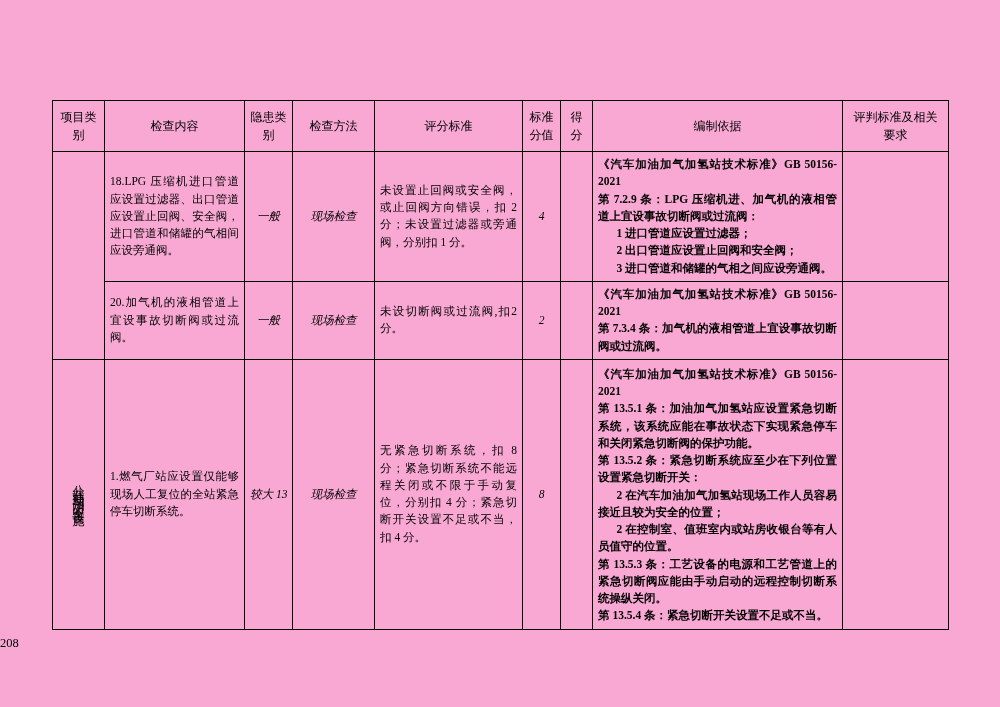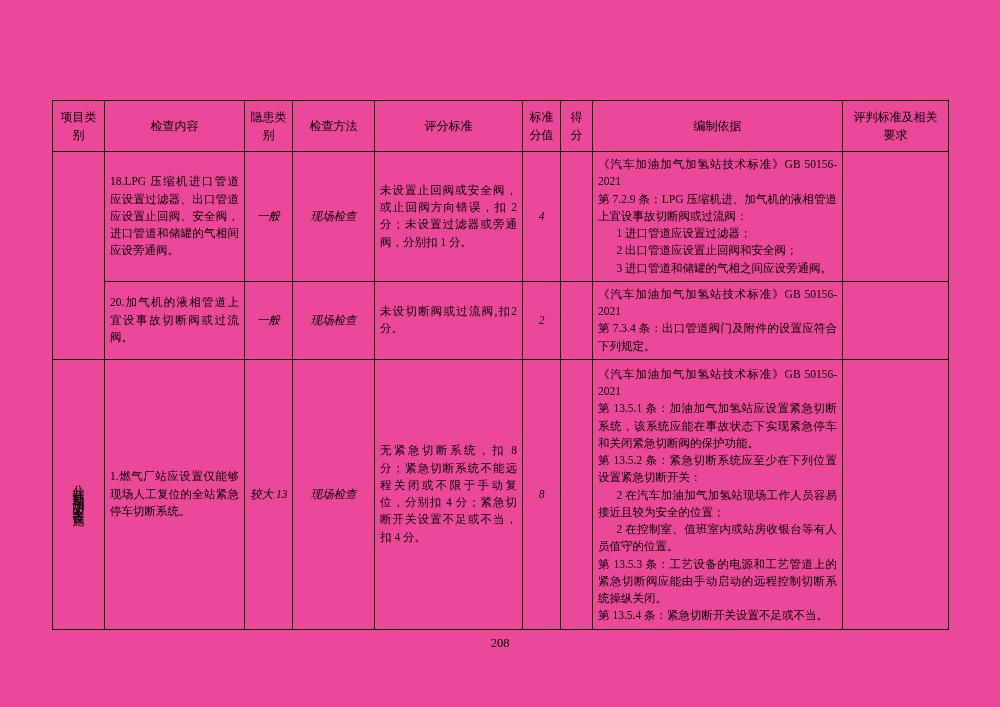--- a/index.html
+++ b/index.html
@@ -9,21 +9,21 @@
   }
   body {
     width: 1000px;
     height: 707px;
     font-family: "Liberation Serif", "DejaVu Serif", serif;
   }
   .page {
     position: relative;
     width: 1000px;
     height: 707px;
-    background: #ec4899;
+    background: #f9a8d4;
     box-sizing: border-box;
     overflow: hidden;
   }
   .sheet {
     position: absolute;
     left: 52px;
     top: 100px;
     width: 896px;
   }
   table.insp {
@@ -64,26 +64,25 @@
   }
   .vcat span { display: block; }
   .basis-line { display: block; }
   .ind1 { text-indent: 1.6em; }
   .ind0 { text-indent: 0; }
   .pageno {
     position: absolute;
     left: 0;
     top: 636px;
     width: 1000px;
-    text-align: center;
     font-size: 12.5px;
     color: #000;
     font-family: "Liberation Serif", serif;
   }
-  .topline { line-height: 1.55; }
+  .topline { line-height: 1.55; font-weight: bold; }
   .nowrapnum { white-space: nowrap; margin-top: 8px; }
 </style>
 </head>
 <body>
 
 <div class="page">
   <div class="sheet">
     <table class="insp">
       <colgroup>
         <col class="c-cat">
@@ -131,21 +130,21 @@
 
         <tr style="height:78px;">
           <td class="just">20.加气机的液相管道上宜设事故切断阀或过流阀。</td>
           <td class="center">一般</td>
           <td class="center">现场检查</td>
           <td class="just">未设切断阀或过流阀,扣2分。</td>
           <td class="center">2</td>
           <td class="center"></td>
           <td class="just topline">
             <span class="basis-line ind0">《汽车加油加气加氢站技术标准》GB 50156-2021</span>
-            <span class="basis-line ind0">第 7.3.4 条：出口管道阀门及附件的设置应符合下列规定。</span>
+            <span class="basis-line ind0">第 7.3.4 条：加气机的液相管道上宜设事故切断阀或过流阀。</span>
           </td>
           <td></td>
         </tr>
 
         <tr style="height:252px;">
           <td class="vcat">
             <span style="writing-mode:vertical-rl; text-orientation:upright; display:inline-block; letter-spacing:3px; line-height:1.35;">公共辅助与消防安全设施</span>
           </td>
           <td class="just">1.燃气厂站应设置仅能够现场人工复位的全站紧急停车切断系统。</td>
           <td class="center nowrapnum">较大 13</td>

